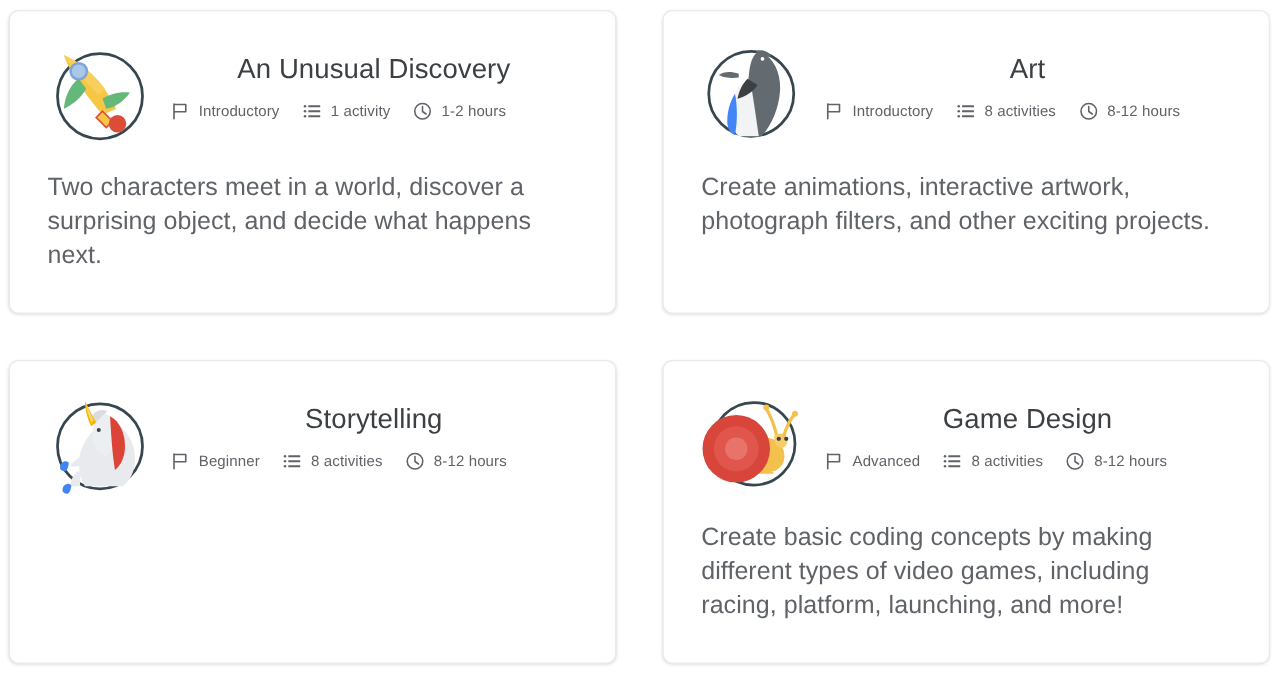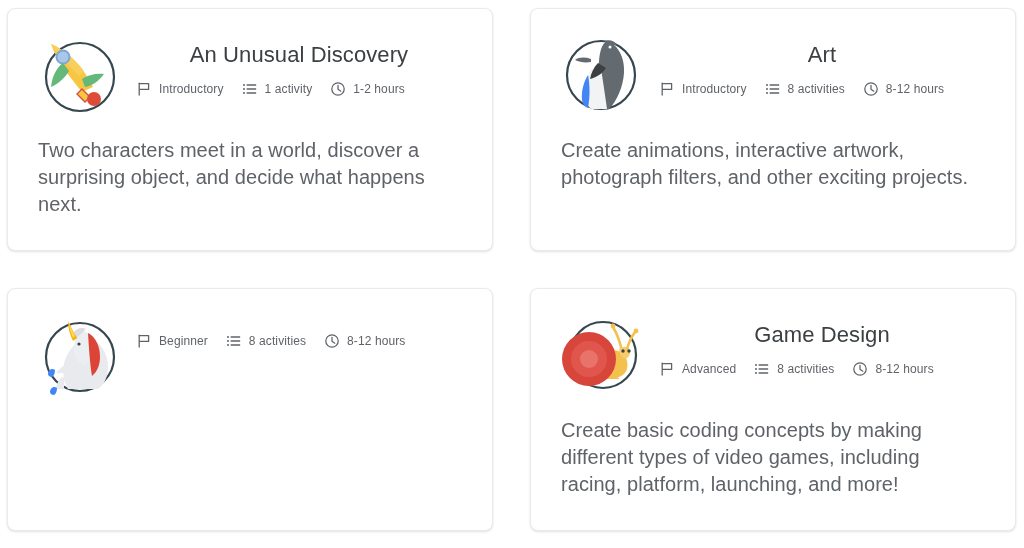--- a/index.html
+++ b/index.html
@@ -239,20 +239,21 @@
             <path d="M50 18 C58 22 62 32 62 42 C62 50 59 57 54 61 C52 50 51 34 50 18 Z" fill="#db4437"></path>
             <path d="M38 46 C30 48 22 52 18 58 C23 59 30 57 36 54 Z" fill="#e8eaed"></path>
             <path d="M24 62 C20 66 18 70 18 74 L26 74 C26 70 26 66 27 63 Z" fill="#e8eaed"></path>
             <path d="M15 54 C12 54 10 56 10 59 C10 61 12 62 14 62 C16 61 17 58 17 55 Z" fill="#4285f4"></path>
             <path d="M17 72 C14 72 12 74 12 77 C12 79 14 80 16 80 C18 79 19 76 19 73 Z" fill="#4285f4"></path>
             <circle cx="41" cy="29" r="1.6" fill="#3c4043"></circle>
           </g>
         </svg>
       </div>
       <div class="head-text">
+        <h2 class="card-title">Storytelling</h2>
         <div class="meta-row">
           <div class="meta-item">
             <span class="mi-icon">
               <svg viewBox="0 0 16 16" xmlns="http://www.w3.org/2000/svg" fill="none" stroke="currentColor" stroke-width="1.3">
                 <path d="M3.2 2.2 V14" stroke-linecap="round"></path>
                 <path d="M3.2 2.6 H12.6 V8.4 H3.2" stroke-linejoin="round"></path>
               </svg>
             </span>
             <span class="meta-label">Beginner</span>
           </div>

